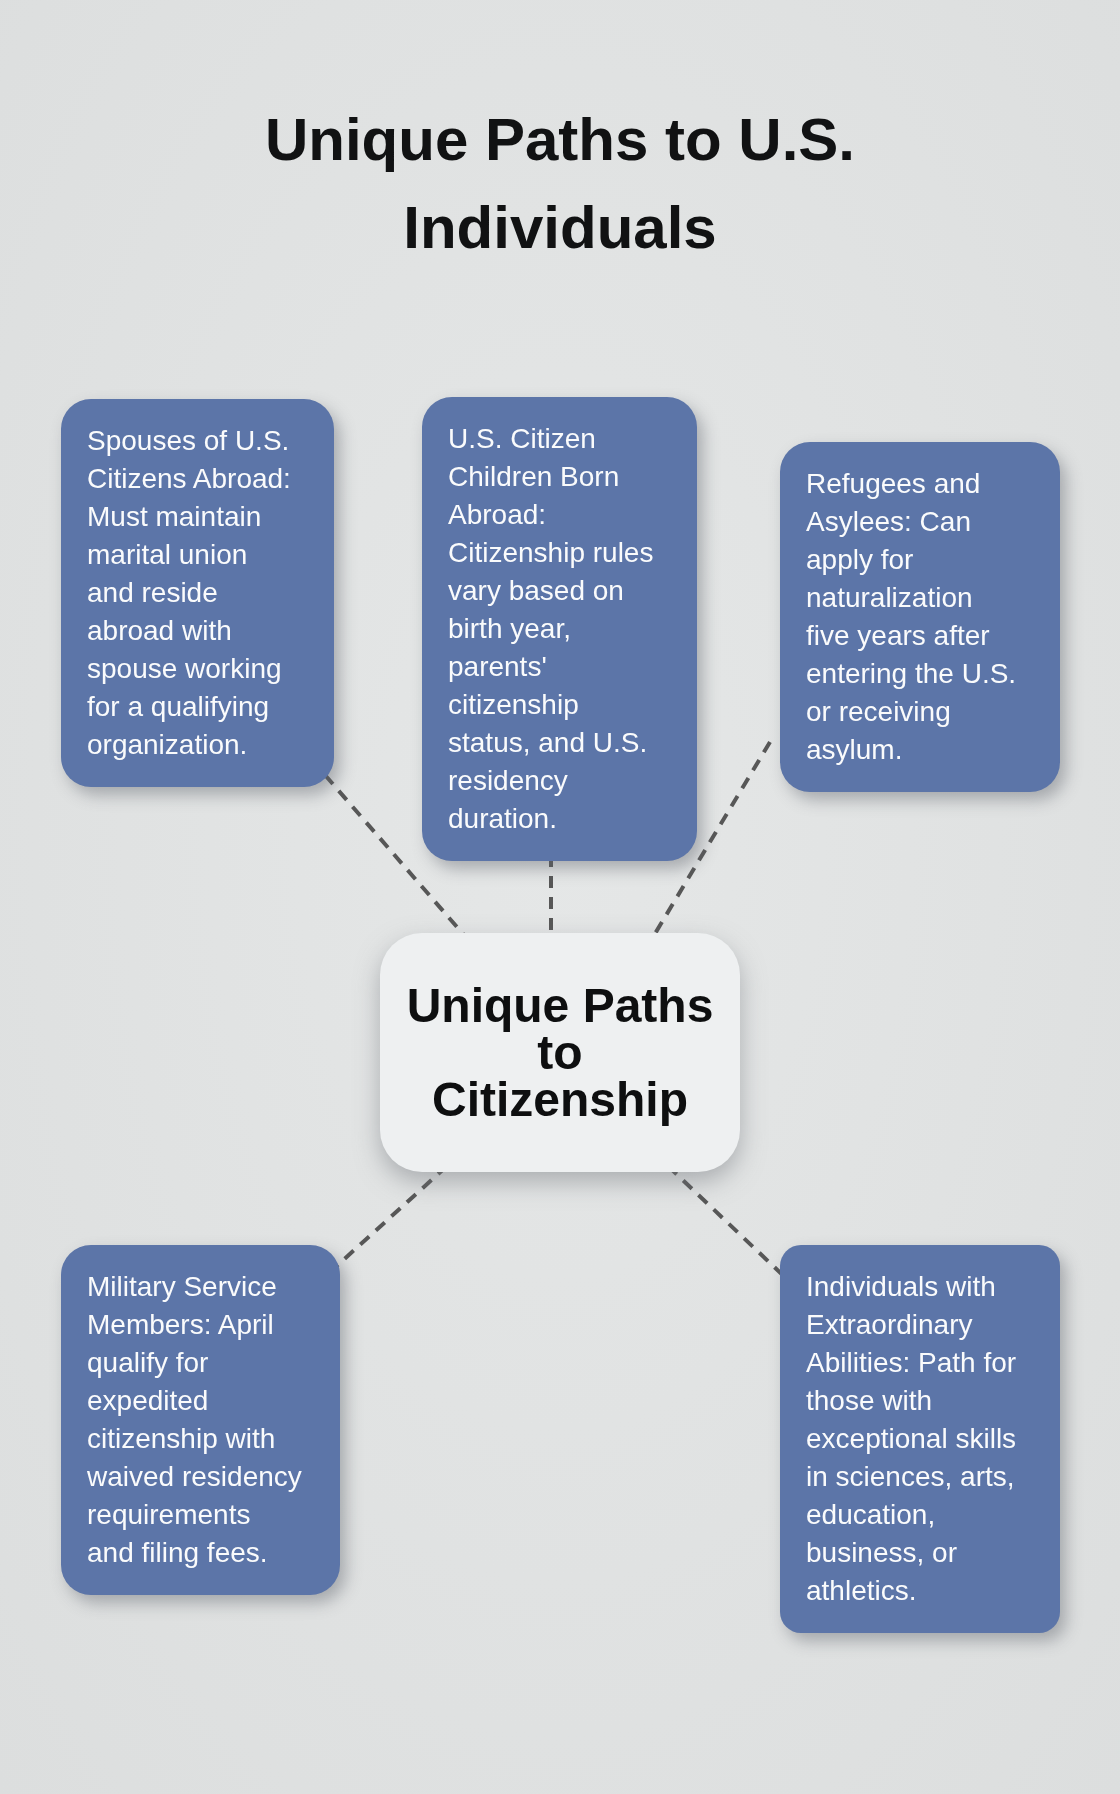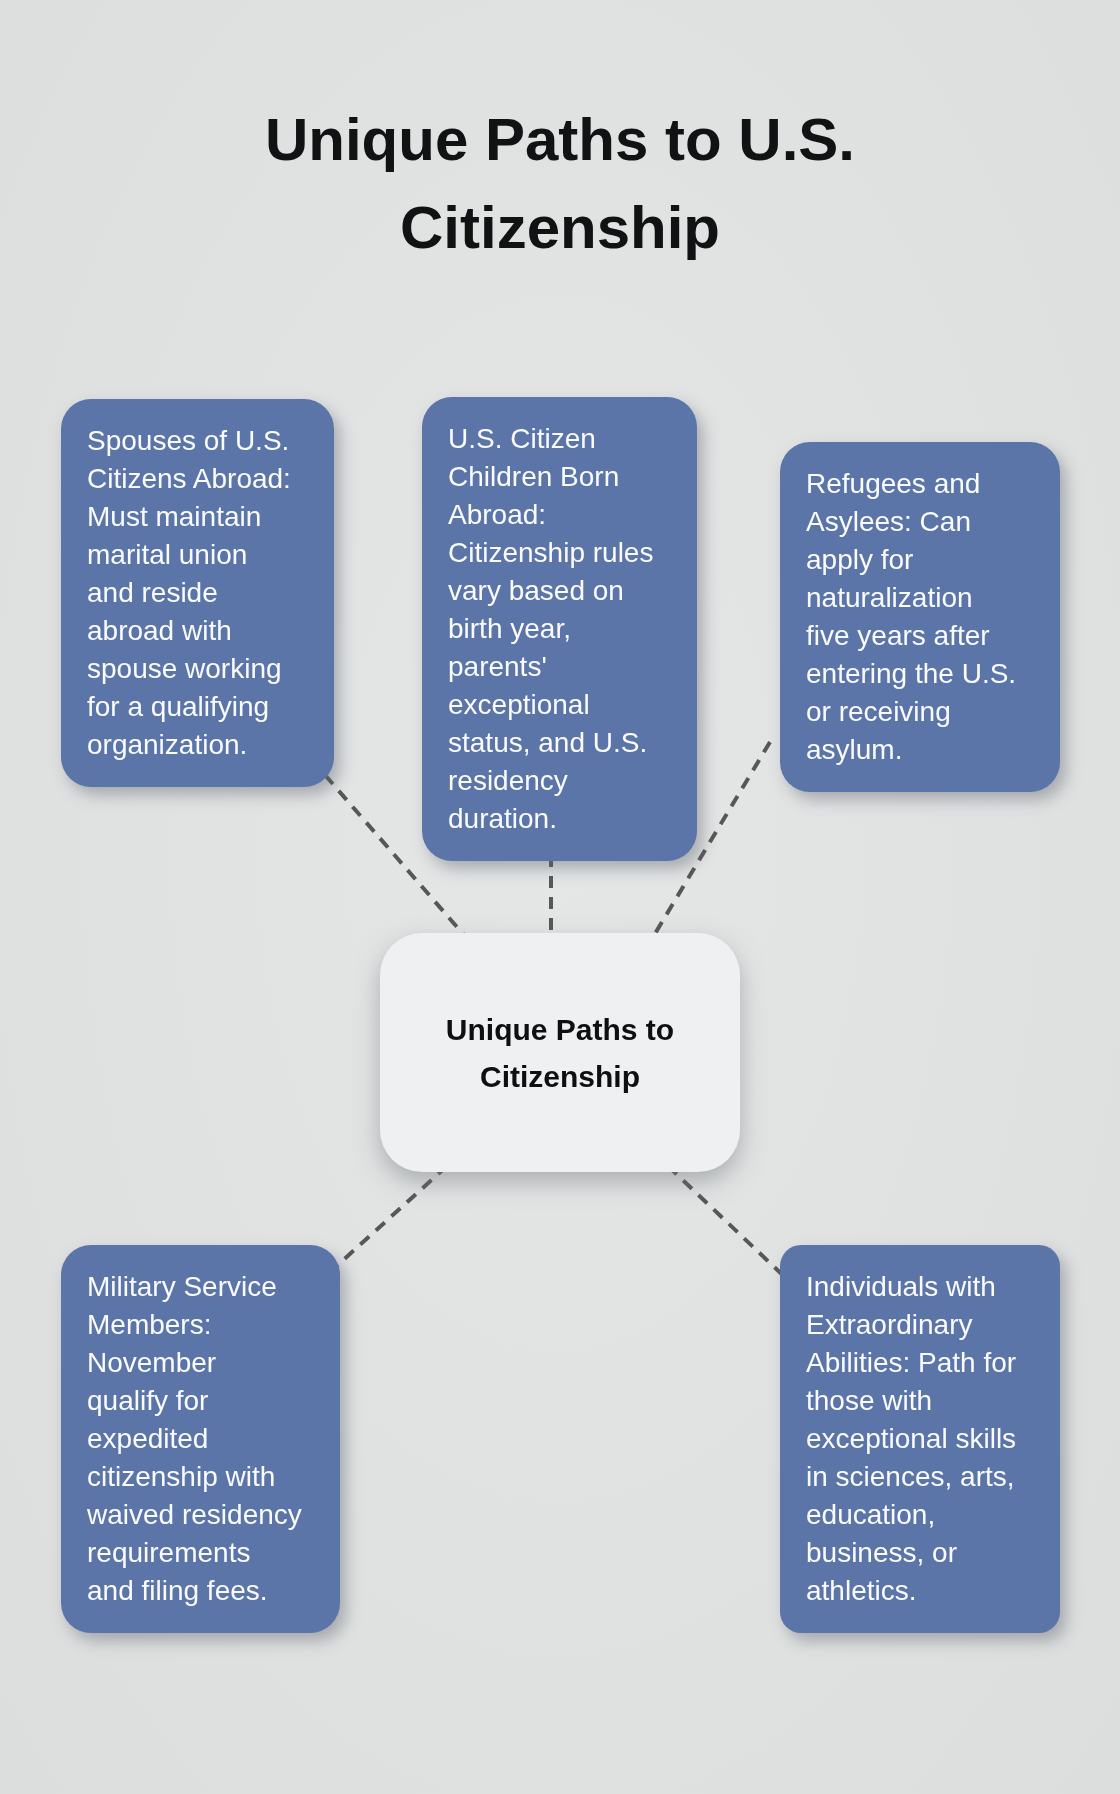--- a/index.html
+++ b/index.html
@@ -68,35 +68,35 @@
     width: 360px;
     height: 239px;
     background: #eef0f1;
     border-radius: 42px;
     box-shadow: 0 10px 24px rgba(115, 120, 126, 0.5);
     display: flex;
     align-items: center;
     justify-content: center;
   }
   .center-node-text {
-    font-size: 30px;
+    font-size: 48px;
     line-height: 47px;
     font-weight: 700;
     color: #0e0f10;
     text-align: center;
     white-space: pre-line;
   }
 </style>
 </head>
 <body>
 
 <div class="page">
 
   <div class="page-title">Unique Paths to U.S.
-Citizenship</div>
+Individuals</div>
 
   <svg class="connectors" viewBox="0 0 1120 1794" xmlns="http://www.w3.org/2000/svg">
     <line x1="325" y1="775" x2="470" y2="942" stroke="#575757" stroke-width="4" stroke-dasharray="12 9"></line>
     <line x1="551" y1="855" x2="551" y2="940" stroke="#575757" stroke-width="4" stroke-dasharray="12 9"></line>
     <line x1="770" y1="742" x2="650" y2="942" stroke="#575757" stroke-width="4" stroke-dasharray="12 9"></line>
     <line x1="447" y1="1166" x2="330" y2="1272" stroke="#575757" stroke-width="4" stroke-dasharray="12 9"></line>
     <line x1="668" y1="1166" x2="790" y2="1282" stroke="#575757" stroke-width="4" stroke-dasharray="12 9"></line>
   </svg>
 
   <div class="node node-spouses">
@@ -112,21 +112,21 @@
   </div>
 
   <div class="node node-children">
     <div class="node-text">U.S. Citizen
 Children Born
 Abroad:
 Citizenship rules
 vary based on
 birth year,
 parents'
-exceptional
+citizenship
 status, and U.S.
 residency
 duration.</div>
   </div>
 
   <div class="node node-refugees">
     <div class="node-text">Refugees and
 Asylees: Can
 apply for
 naturalization
@@ -136,21 +136,21 @@
 asylum.</div>
   </div>
 
   <div class="center-node">
     <div class="center-node-text">Unique Paths to
 Citizenship</div>
   </div>
 
   <div class="node node-military">
     <div class="node-text">Military Service
-Members: November
+Members: April
 qualify for
 expedited
 citizenship with
 waived residency
 requirements
 and filing fees.</div>
   </div>
 
   <div class="node node-abilities">
     <div class="node-text">Individuals with

